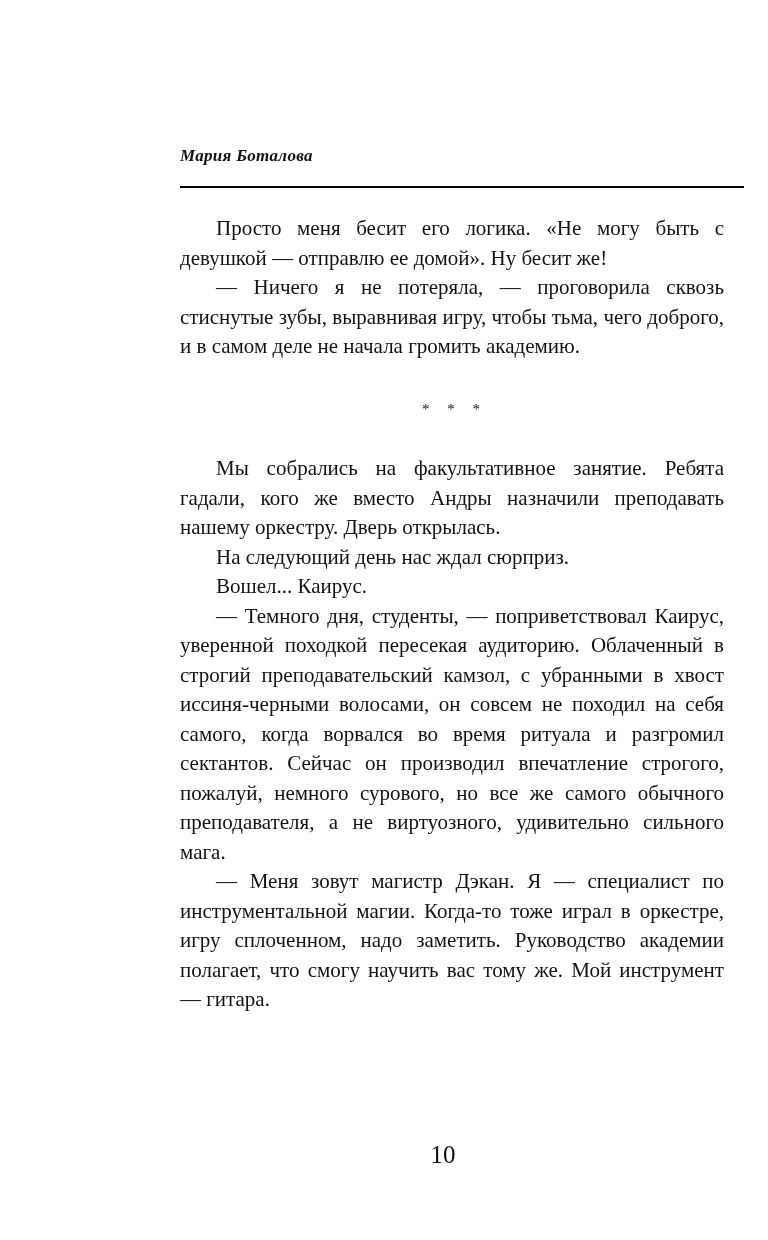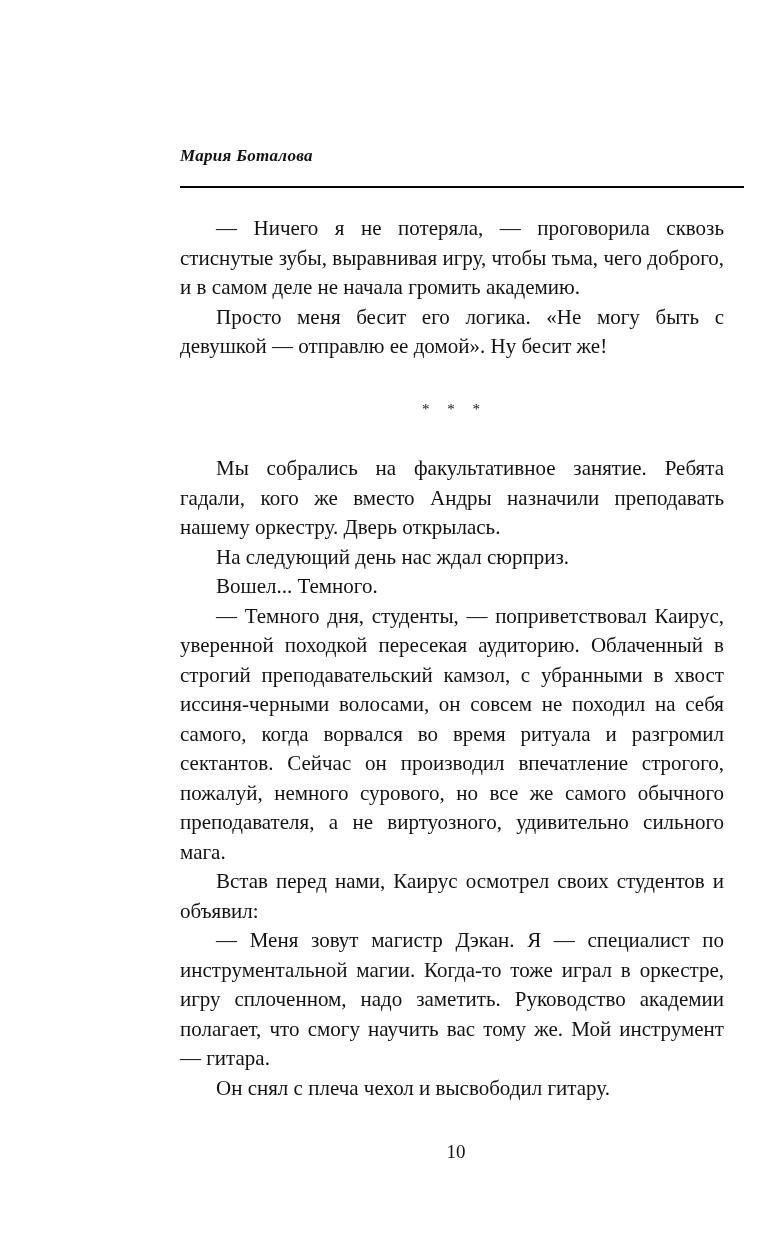--- a/index.html
+++ b/index.html
@@ -46,47 +46,45 @@
   .separator {
     text-align: center;
     text-indent: 0;
     font-size: 15px;
     letter-spacing: 2px;
     word-spacing: 10px;
     padding: 21px 0 18px 0;
   }
   .page-number {
     position: absolute;
-    left: 124px;
+    left: 111px;
     top: 1093px;
     width: 568px;
     text-align: center;
-    font-size: 19px;
+    font-size: 25px;
   }
 </style>
 </head>
 <body>
 
 <div class="page">
   <div class="text-block">
 
     <div class="running-head">Мария Боталова</div>
 
     <div class="header-rule"></div>
 
     <div class="body-text">
+      <p>Просто меня бесит его логика. «Не могу быть с девушкой — отправлю ее домой». Ну бесит же!</p>
       <p>— Ничего я не потеряла, — проговорила сквозь стиснутые зубы, выравнивая игру, чтобы тьма, чего доброго, и в самом деле не начала громить академию.</p>
-      <p>Просто меня бесит его логика. «Не могу быть с девушкой — отправлю ее домой». Ну бесит же!</p>
 
       <div class="separator">* * *</div>
 
       <p>Мы собрались на факультативное занятие. Ребята гадали, кого же вместо Андры назначили преподавать нашему оркестру. Дверь открылась.</p>
       <p>На следующий день нас ждал сюрприз.</p>
-      <p>Вошел... Темного.</p>
+      <p>Вошел... Каирус.</p>
       <p>— Темного дня, студенты, — поприветствовал Каирус, уверенной походкой пересекая аудиторию. Облаченный в строгий преподавательский камзол, с убранными в хвост иссиня-черными волосами, он совсем не походил на себя самого, когда ворвался во время ритуала и разгромил сектантов. Сейчас он производил впечатление строгого, пожалуй, немного сурового, но все же самого обычного преподавателя, а не виртуозного, удивительно сильного мага.</p>
-      <p>Встав перед нами, Каирус осмотрел своих студентов и объявил:</p>
       <p>— Меня зовут магистр Дэкан. Я — специалист по инструментальной магии. Когда-то тоже играл в оркестре, игру сплоченном, надо заметить. Руководство академии полагает, что смогу научить вас тому же. Мой инструмент — гитара.</p>
-      <p>Он снял с плеча чехол и высвободил гитару.</p>
     </div>
   </div>
 
   <div class="page-number">10</div>
 </div>
 
 </body></html>

